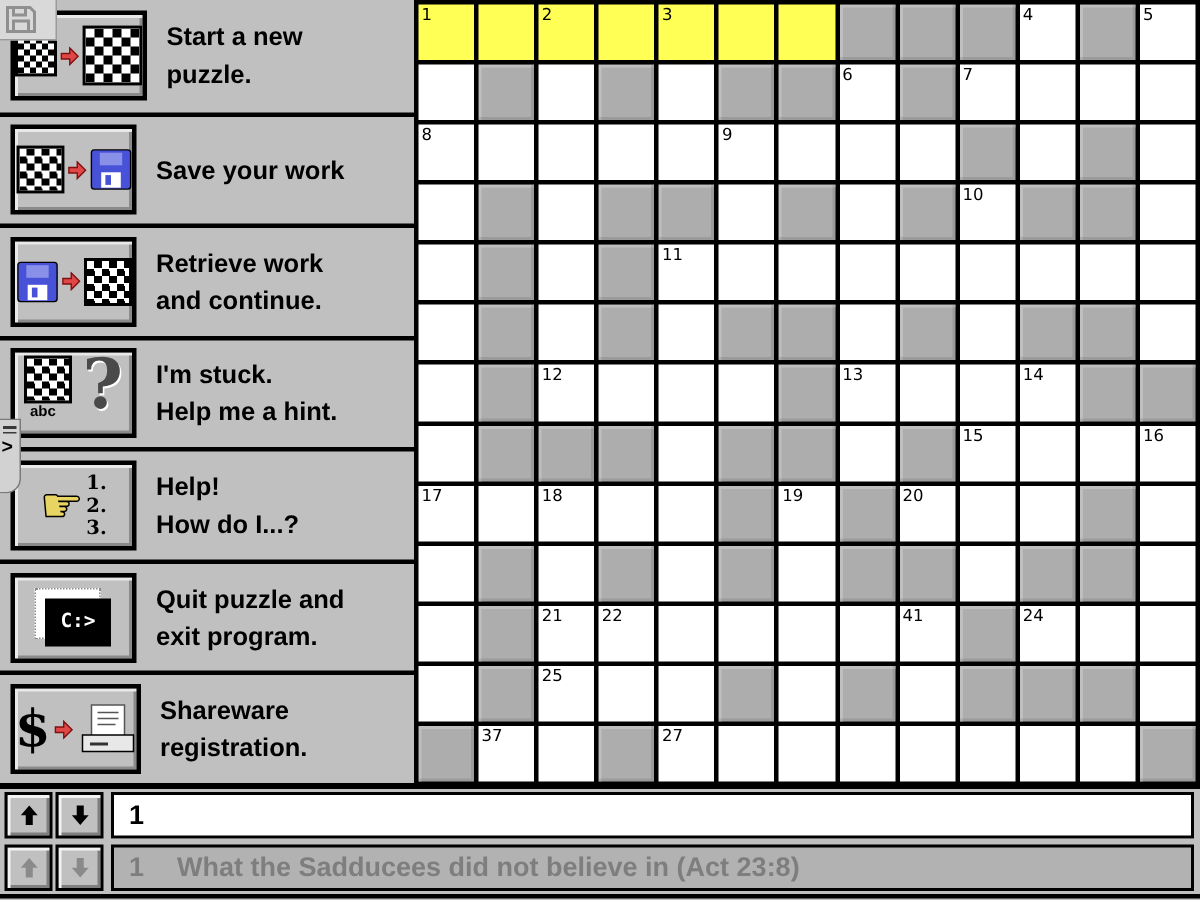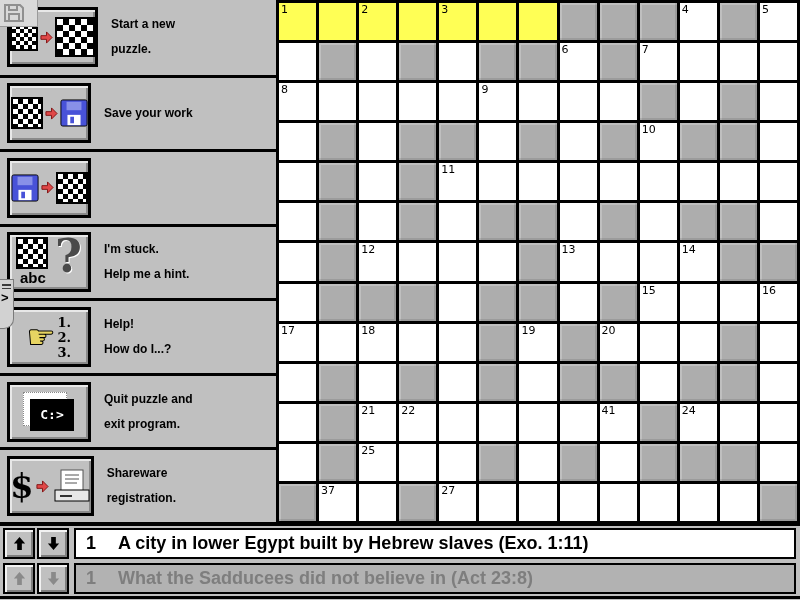--- a/index.html
+++ b/index.html
@@ -9,30 +9,30 @@
     -webkit-font-smoothing:none;
   }
   
   .sidebar{position:absolute;left:0;top:0;width:276px;height:522px;
     display:grid;grid-template-rows:repeat(7,1fr);}
   .menu-row{display:flex;align-items:center;gap:13px;padding-left:7px;}
   .menu-row + .menu-row{border-top:3px solid #000;}
   .menu-btn{flex:0 0 84px;height:60px;background:#c0c0c0;border:3px solid #000;
     box-shadow:inset 2px 2px 0 #e8e8e8, inset -2px -2px 0 #8a8a8a;
     display:flex;align-items:center;justify-content:center;gap:2px;padding:0;cursor:pointer;}
-  .menu-label{font-size:12px;font-weight:600;line-height:25px;color:#000;white-space:nowrap;}
+  .menu-label{font-size:17px;font-weight:600;line-height:25px;color:#000;white-space:nowrap;}
   
   .grid-icon{display:inline-block;border:2px solid #000;background-color:#fff;
     background-image:repeating-conic-gradient(#000 0% 25%, #fff 25% 50%);}
   .gi-sm{width:24px;height:24px;background-size:8px 8px;}
   .gi-md{width:28px;height:28px;background-size:10px 10px;}
   .gi-lg{width:36px;height:36px;background-size:12px 12px;}
   .hint-wrap{position:relative;width:66px;height:54px;}
   .hint-wrap .gi-md{position:absolute;left:0;top:2px;}
-  .abc-label{position:absolute;left:4px;top:34px;font-size:15px;font-weight:700;color:#000;}
+  .abc-label{position:absolute;left:4px;top:34px;font-size:10px;font-weight:700;color:#000;}
   .q-mark{position:absolute;right:0;top:-6px;font-size:46px;font-weight:700;color:#4a4a4a;
     font-family:"DejaVu Serif",serif;text-shadow:1px 1px 0 #fff;}
   .hand-glyph{font-size:32px;color:#e7d462;-webkit-text-stroke:1px #000;line-height:1;}
   .help-list{display:flex;flex-direction:column;font-family:"DejaVu Serif",serif;
     font-size:13px;font-weight:700;line-height:15px;color:#000;text-align:left;}
   .dos-icon{position:relative;width:56px;height:44px;}
   .dos-sheet{position:absolute;left:2px;top:2px;width:42px;height:32px;background:#fff;
     border:1px dotted #8a8a8a;}
   .dos-screen{position:absolute;left:9px;top:9px;width:44px;height:32px;background:#000;
     color:#fff;font:700 13px "DejaVu Sans Mono",monospace;
@@ -133,20 +133,22 @@
           <rect x="7" y="3" width="16" height="9" fill="#8890e8"></rect>
           <rect x="8" y="17" width="14" height="11" fill="#fff"></rect>
           <rect x="11" y="19" width="4" height="7" fill="#4852d8"></rect>
         </svg>
         <svg class="red-arrow" width="13" height="13" viewBox="0 0 14 14">
           <path d="M1 5h6V1l6 6-6 6V9H1z" fill="#e04848" stroke="#801010"></path>
         </svg>
         <span class="grid-icon gi-md"></span>
       </button>
       <div class="menu-label">
+        <div>Retrieve work</div>
+        <div>and continue.</div>
       </div>
     </div>
 
     <div class="menu-row">
       <button class="menu-btn">
         <span class="hint-wrap">
           <span class="grid-icon gi-md"></span>
           <span class="abc-label">abc</span>
           <span class="q-mark">?</span>
         </span>
@@ -442,21 +444,20 @@
         <path d="M8 1l6 7h-3.5v7h-5V8H2z" fill="#000"></path>
       </svg>
     </button>
     <button class="spin b2">
       <svg width="15" height="15" viewBox="0 0 16 16">
         <path d="M8 15L2 8h3.5V1h5v7H14z" fill="#000"></path>
       </svg>
     </button>
     <div class="clue-box active">
       <span class="clue-num">1</span>
-      <span class="clue-text">A city in lower Egypt built by Hebrew slaves (Exo. 1:11)</span>
     </div>
   </div>
 
   <div class="clue-row" style="top:563px;">
     <button class="spin b1">
       <svg width="15" height="15" viewBox="0 0 16 16">
         <path d="M8 1l6 7h-3.5v7h-5V8H2z" fill="#8a8a8a"></path>
       </svg>
     </button>
     <button class="spin b2">

